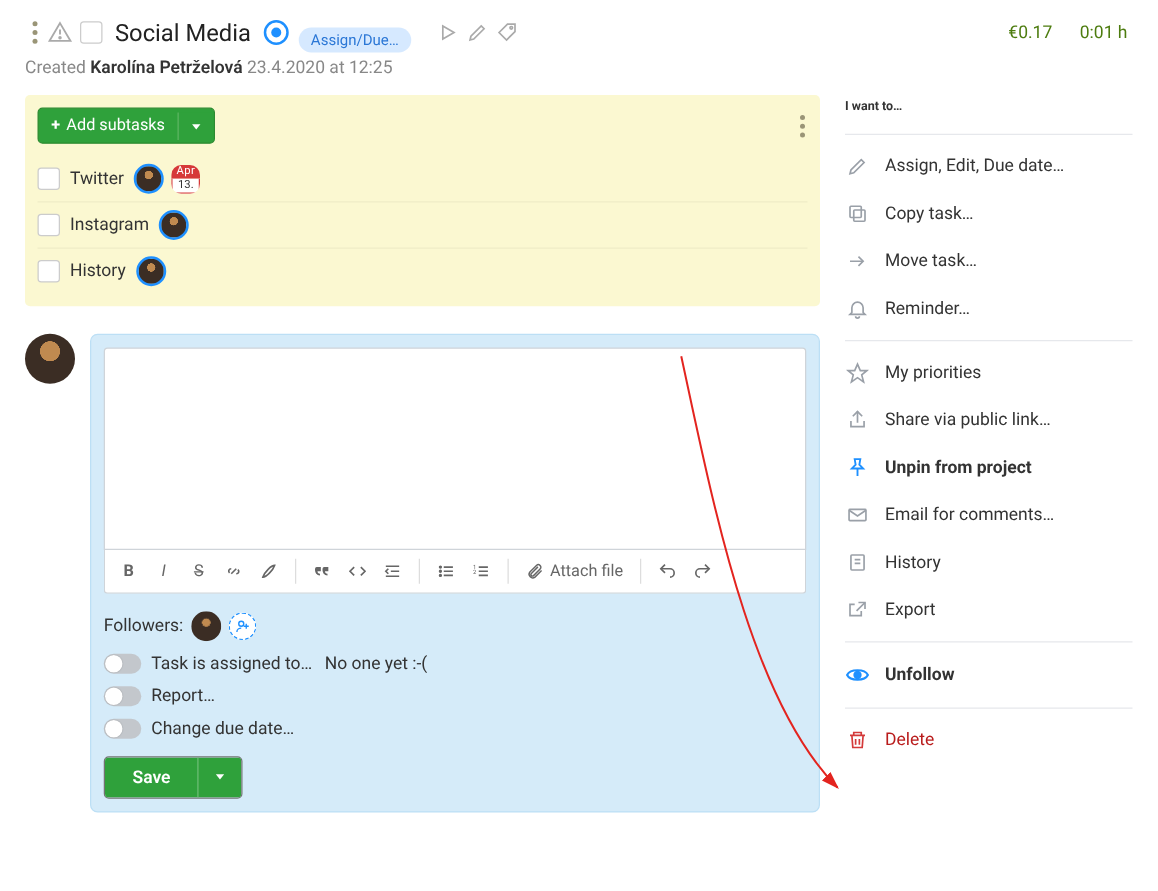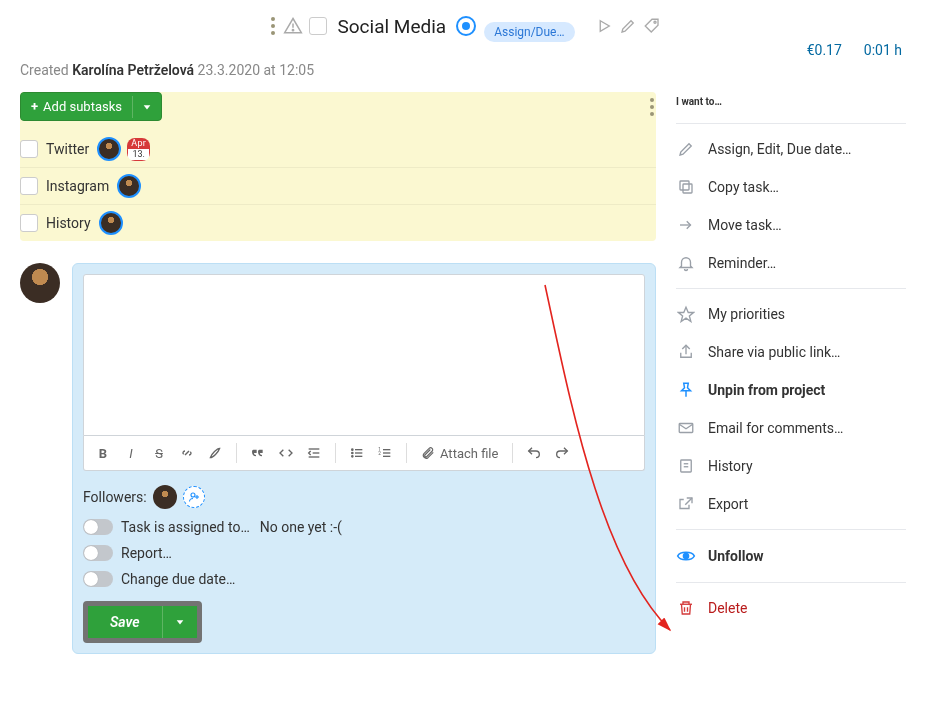--- a/index.html
+++ b/index.html
@@ -12,21 +12,20 @@
     height: 713px;
     position: relative;
   }
 
   
   .topbar {
     display: flex;
     align-items: center;
     padding: 10px 20px 4px 20px;
     position: relative;
-    flex-direction: column;
   }
   .topbar-left { display: flex; align-items: center; gap: 6px; }
   .top-icon { color: #888; display: inline-flex; align-items: center; justify-content: center; }
   .top-icon svg { display: block; }
   .checkbox-empty {
     width: 18px; height: 18px;
     border: 1.5px solid #ccc;
     border-radius: 3px;
     background: #fff;
     cursor: pointer;
@@ -57,21 +56,21 @@
     padding: 3px 10px;
     font-size: 12px;
     cursor: pointer;
     margin-top: 12px;
   }
   .top-right {
     margin-left: auto;
     display: flex;
     align-items: center;
     gap: 22px;
-    color: #0369a1;
+    color: #4d7c0f;
     font-size: 14px;
     padding-right: 4px;
   }
   .created-row {
     padding: 0 20px 14px 20px;
     color: #888;
     font-size: 14px;
   }
   .created-row b { color: #333; font-weight: 600; }
 
@@ -80,20 +79,21 @@
     padding: 0 20px;
     gap: 20px;
     align-items: flex-start;
   }
 
   
   .left-col { flex: 1; }
   .subtasks-panel {
     background: #fbf8d1;
     border-radius: 4px;
+    padding: 10px;
     position: relative;
   }
   .subtasks-header { display: flex; align-items: center; justify-content: space-between; }
   .btn-green {
     display: inline-flex;
     align-items: center;
     border: 1px solid #2d8a31;
     border-radius: 4px;
     overflow: hidden;
     background: #2fa13b;
@@ -207,24 +207,23 @@
     cursor:pointer;
   }
 
   .toggle-row { display:flex; align-items:center; gap:8px; margin-top:10px; color:#333; font-size:14px;}
   .toggle { width:30px; height:16px; border-radius:10px; background:#c3c7cc; position:relative; cursor:pointer;}
   .toggle .knob { position:absolute; top:1px; left:1px; width:14px; height:14px; background:#fff; border-radius:50%; box-shadow:0 0 1px rgba(0,0,0,.3);}
 
   .save-row { margin-top:14px; }
   .btn-save {
     display:inline-flex;
-    border:5px solid #737373;
+    border:1px solid #737373;
     border-radius:4px;
     overflow:hidden;
-    font-style:italic;
   }
   .btn-save .s-main { background:#2fa13b; color:#fff; padding:8px 22px; font-weight:600; font-size:14px; cursor:pointer;}
   .btn-save .s-caret { background:#2fa13b; color:#fff; padding:8px 12px; border-left:1px solid #5eb563; cursor:pointer;}
 
   
   .sidebar { width: 230px; flex-shrink: 0; }
   .side-title { font-weight:700; margin: 4px 0 16px 0; font-size:10px; color:#333; }
   .side-hr { height:1px; background:#e6e8ec; margin:6px 0; }
   .side-item {
     display:flex; align-items:center; gap:12px;
@@ -291,21 +290,21 @@
   </div>
   <div class="top-right">
     <span>€0.17</span>
     <span>0:01 h</span>
   </div>
 </div>
 
 <div class="created-row">
   <span>Created</span>
   <b>Karolína Petrželová</b>
-  <span>23.3.2020 at 12:05</span>
+  <span>23.4.2020 at 12:25</span>
 </div>
 
 <div class="main">
   <div class="left-col">
 
     <div class="subtasks-panel">
       <div class="subtasks-header">
         <div class="btn-green">
           <span class="btn-main">
               <span class="plus-icon"></span>

